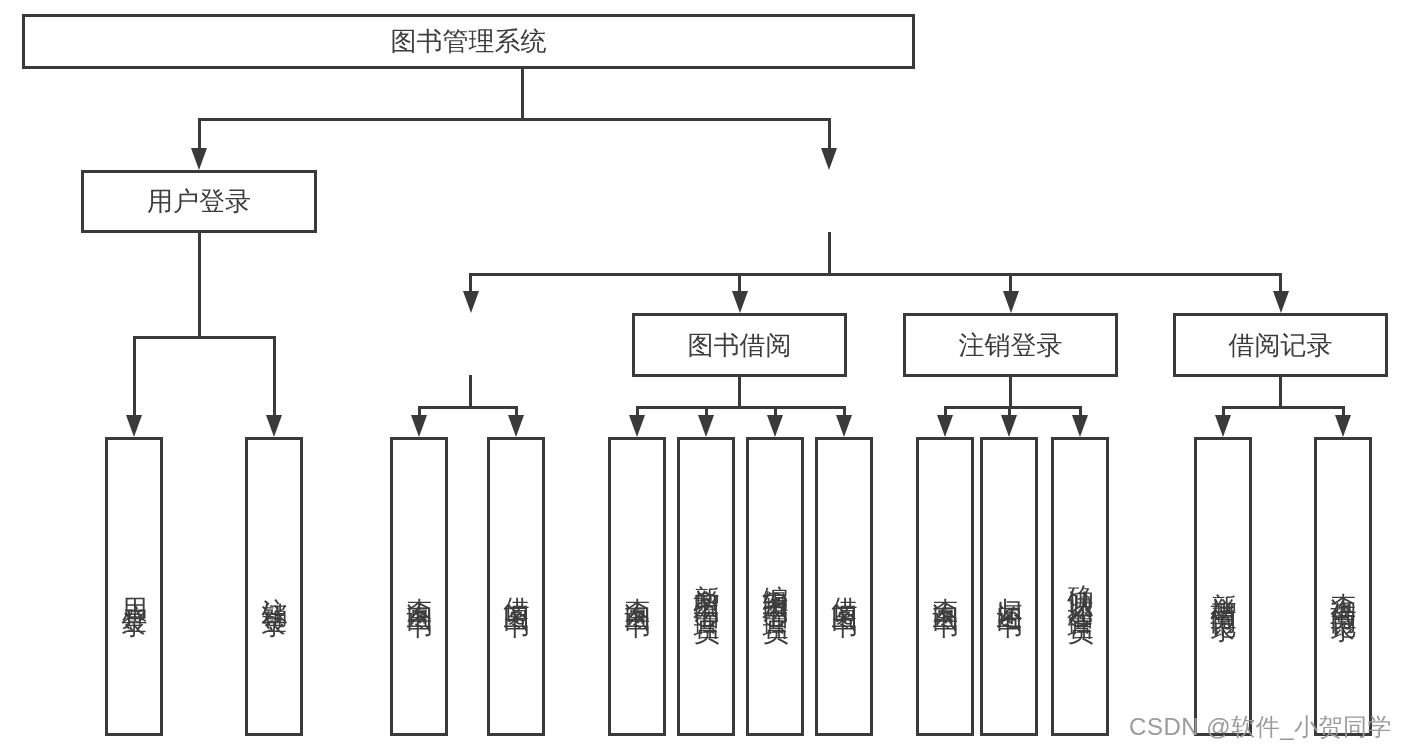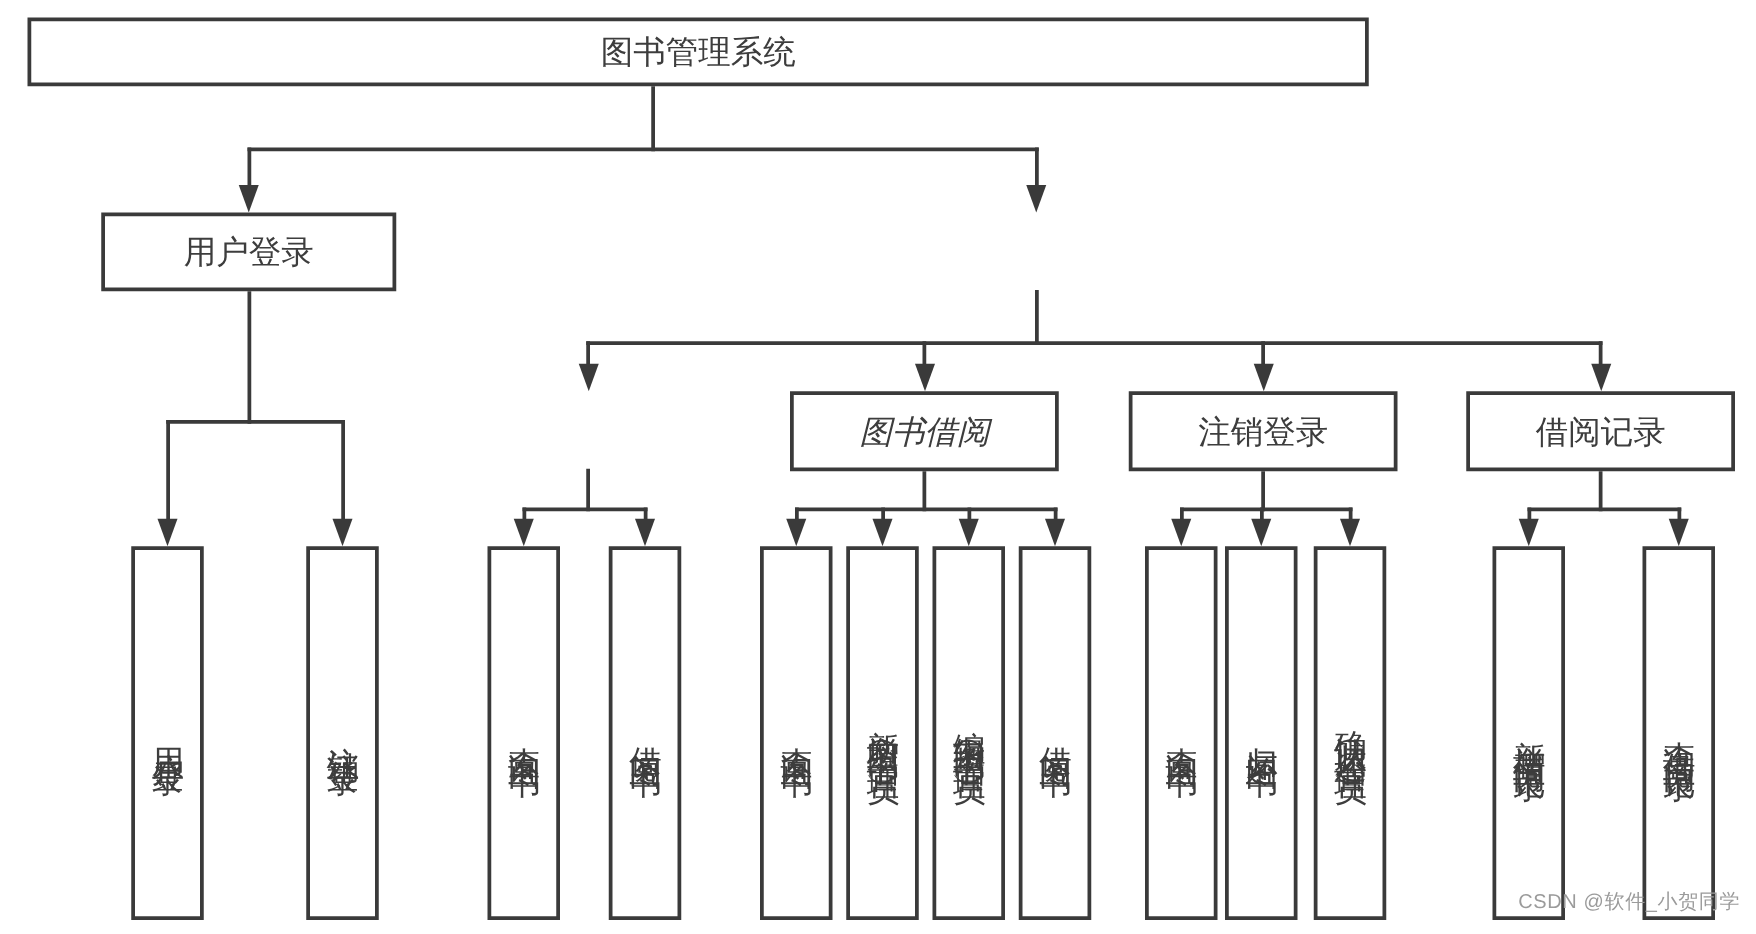--- a/index.html
+++ b/index.html
@@ -48,39 +48,39 @@
     height: 0;
     border-left: 8px solid transparent;
     border-right: 8px solid transparent;
     border-top: 22px solid var(--stroke, #3a3a3a);
     z-index: 1;
   }
   #watermark {
     position: absolute;
     top: 711px;
     right: 13px;
-    font-size: 16px;
+    font-size: 24px;
     letter-spacing: 0.5px;
     color: var(--watermark, #9b9b9b);
     z-index: 6;
     white-space: nowrap;
   }
 </style>
 </head>
 <body>
 
 <div id="stage">
   <div id="watermark">CSDN @软件_小贺同学</div>
-<div class="node" style="left: 22px; top: 14px; width: 1073px; height: 55px;">
+<div class="node" style="left: 22px; top: 14px; width: 893px; height: 55px;">
       <span class="label">图书管理系统</span>
     </div>
     <div class="node" style="left: 81px; top: 170px; width: 236px; height: 63px;">
       <span class="label">用户登录</span>
     </div>
-    <div class="node" style="left: 632px; top: 313px; width: 215px; height: 64px; font-style: italic;">
+    <div class="node" style="left: 632px; top: 313px; width: 215px; height: 64px;">
       <span class="label">图书借阅</span>
     </div>
     <div class="node" style="left: 903px; top: 313px; width: 215px; height: 64px;">
       <span class="label">注销登录</span>
     </div>
     <div class="node" style="left: 1173px; top: 313px; width: 215px; height: 64px; font-family: Liberation Serif, serif;">
       <span class="label">借阅记录</span>
     </div>
     <div class="node vertical" style="left: 105px; top: 437px; width: 58px; height: 299px;">
       <span class="label">用户登录</span>

